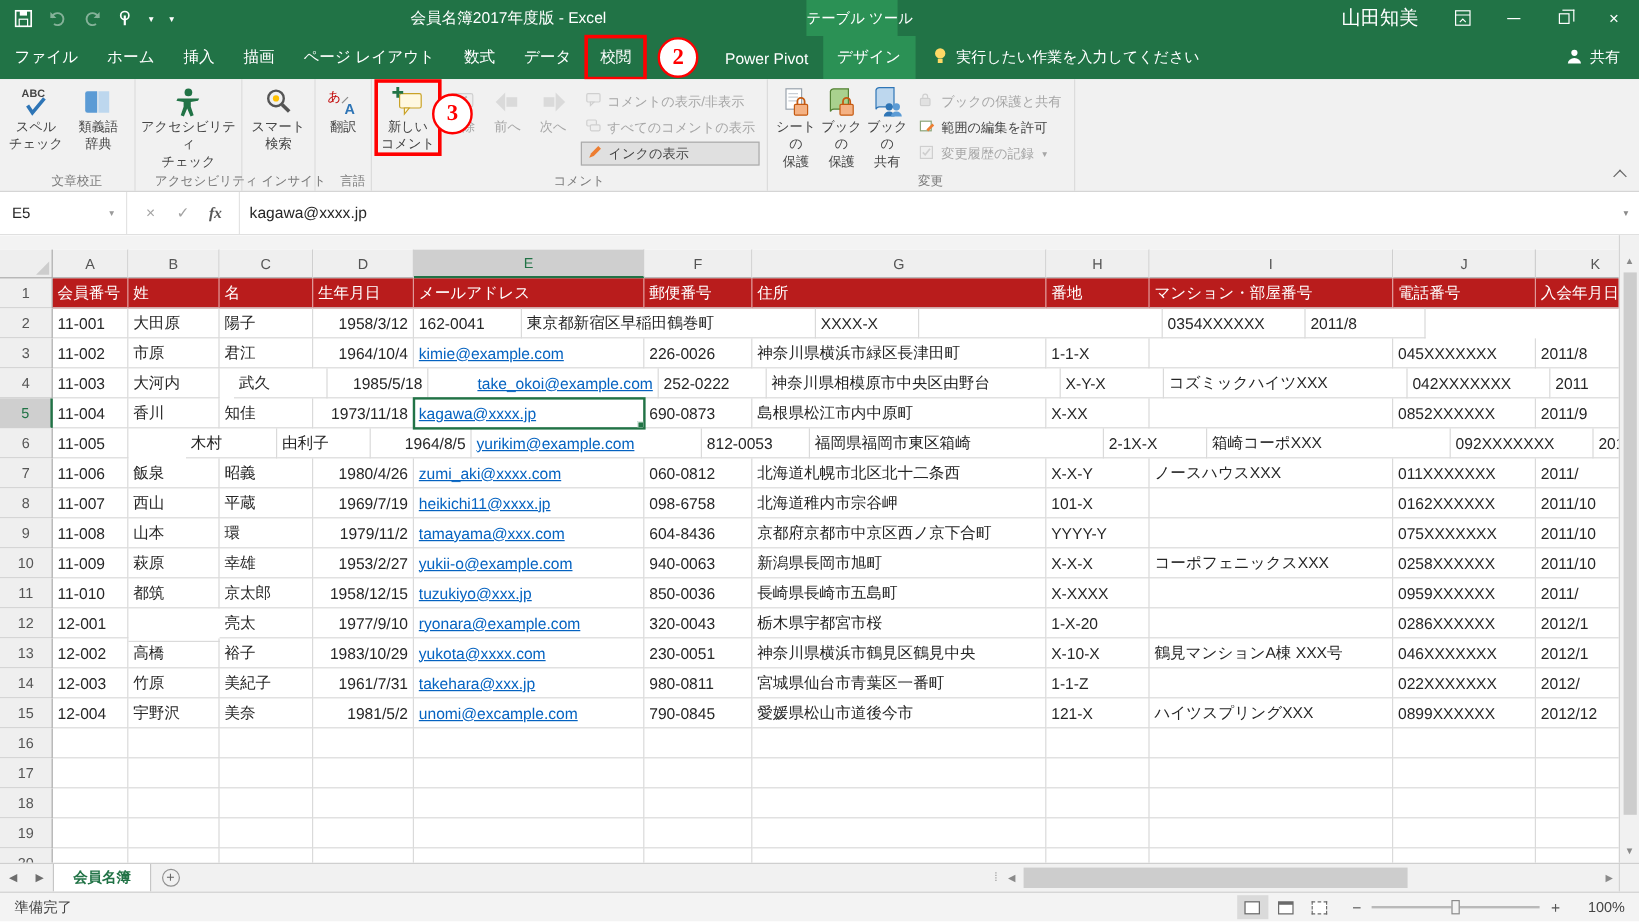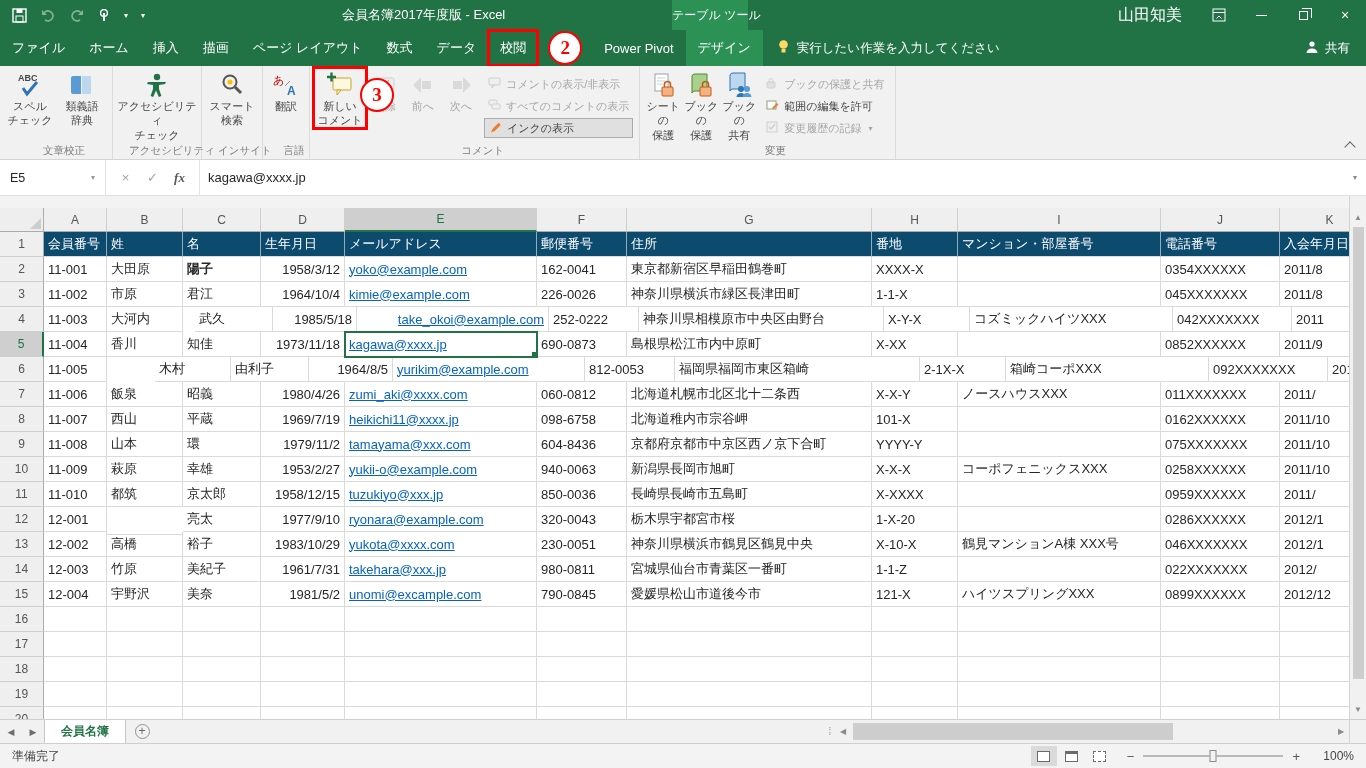--- a/index.html
+++ b/index.html
@@ -61,21 +61,21 @@
 .topstrip{height:12px;background:#f3f3f3}
 .g-row{display:flex;height:25px}
 .g-colhead{height:24px}
 .g-corner{width:44px;flex:none;background:#eeeeee;border-right:1px solid #ababab;border-bottom:1px solid #ababab;position:relative;cursor:pointer}
 .g-corner:after{content:"";position:absolute;right:2px;bottom:2px;border-left:11px solid transparent;border-bottom:11px solid #cdcdcd}
 .g-ch{flex:none;display:flex;align-items:center;justify-content:center;font-size:12px;color:#555;background:#efefef;border-right:1px solid #cfcfcf;border-bottom:1px solid #ababab;cursor:pointer}
 .g-ch.sel{background:#cfcfcf;color:#217346;border-bottom:2px solid #217346}
 .g-rh{width:44px;flex:none;display:flex;align-items:center;justify-content:center;font-size:12px;color:#555;background:#efefef;border-right:1px solid #ababab;border-bottom:1px solid #cfcfcf;cursor:pointer}
 .g-rh.sel{background:#cfcfcf;color:#217346;border-right:2px solid #217346}
 .g-cell{flex:none;border-right:1px solid #dadada;border-bottom:1px solid #dadada;padding:0 4px;display:flex;align-items:center;white-space:nowrap;overflow:hidden;font-size:13px;position:relative;cursor:cell}
-.g-cell.thead{background:#0c4a6e;color:#fff;border-right:1px solid rgba(255,255,255,.55);border-bottom:1px solid #dadada}
+.g-cell.thead{background:#b91c1c;color:#fff;border-right:1px solid rgba(255,255,255,.55);border-bottom:1px solid #dadada}
 .g-cell.num{justify-content:flex-end}
 .glink{color:#0563C1;text-decoration:underline}
 .selcell{outline:2px solid #217346;outline-offset:-1px;z-index:2}
 .fillhandle{position:absolute;right:-1px;bottom:-1px;width:6px;height:6px;background:#217346;border:1px solid #fff;z-index:3}
 
 .vscroll{position:absolute;right:0;top:196px;width:17px;height:523px;background:#f1f1f1;border-left:1px solid #d4d4d4;display:flex;flex-direction:column;align-items:center;padding-top:13px}
 .vs-arrow{height:16px;display:flex;align-items:center;justify-content:center;color:#8a8a8a;font-size:8px;width:100%;cursor:pointer}
 .vs-thumb{width:11px;height:452px;background:#cdcdcd;margin:2px 0;cursor:pointer}
 .vs-bottom{margin-top:auto;margin-bottom:2px}
 
@@ -430,25 +430,22 @@
         <div class="g-cell thead" style="width: 245px;">住所</div>
         <div class="g-cell thead" style="width: 86px;">番地</div>
         <div class="g-cell thead" style="width: 203px;">マンション・部屋番号</div>
         <div class="g-cell thead" style="width: 119px;">電話番号</div>
         <div class="g-cell thead" style="width: 100px;">入会年月日</div>
       </div>
       <div class="g-row">
         <div class="g-rh">2</div>
         <div class="g-cell" style="width: 63px;">11-001</div>
         <div class="g-cell" style="width: 76px;">大田原</div>
-        <div class="g-cell" style="width: 78px; font-weight: bold;">陽子</div>
+        <div class="g-cell" style="width: 78px;">陽子</div>
         <div class="g-cell num" style="width: 84px;">1958/3/12</div>
-        <div class="g-cell" style="width: 192px;">
-          <span class="glink">yoko@example.com</span>
-        </div>
         <div class="g-cell" style="width: 90px;">162-0041</div>
         <div class="g-cell" style="width: 245px;">東京都新宿区早稲田鶴巻町</div>
         <div class="g-cell" style="width: 86px;">XXXX-X</div>
         <div class="g-cell" style="width: 203px;"></div>
         <div class="g-cell" style="width: 119px;">0354XXXXXX</div>
         <div class="g-cell" style="width: 100px;">2011/8</div>
       </div>
       <div class="g-row">
         <div class="g-rh">3</div>
         <div class="g-cell" style="width: 63px;">11-002</div>

